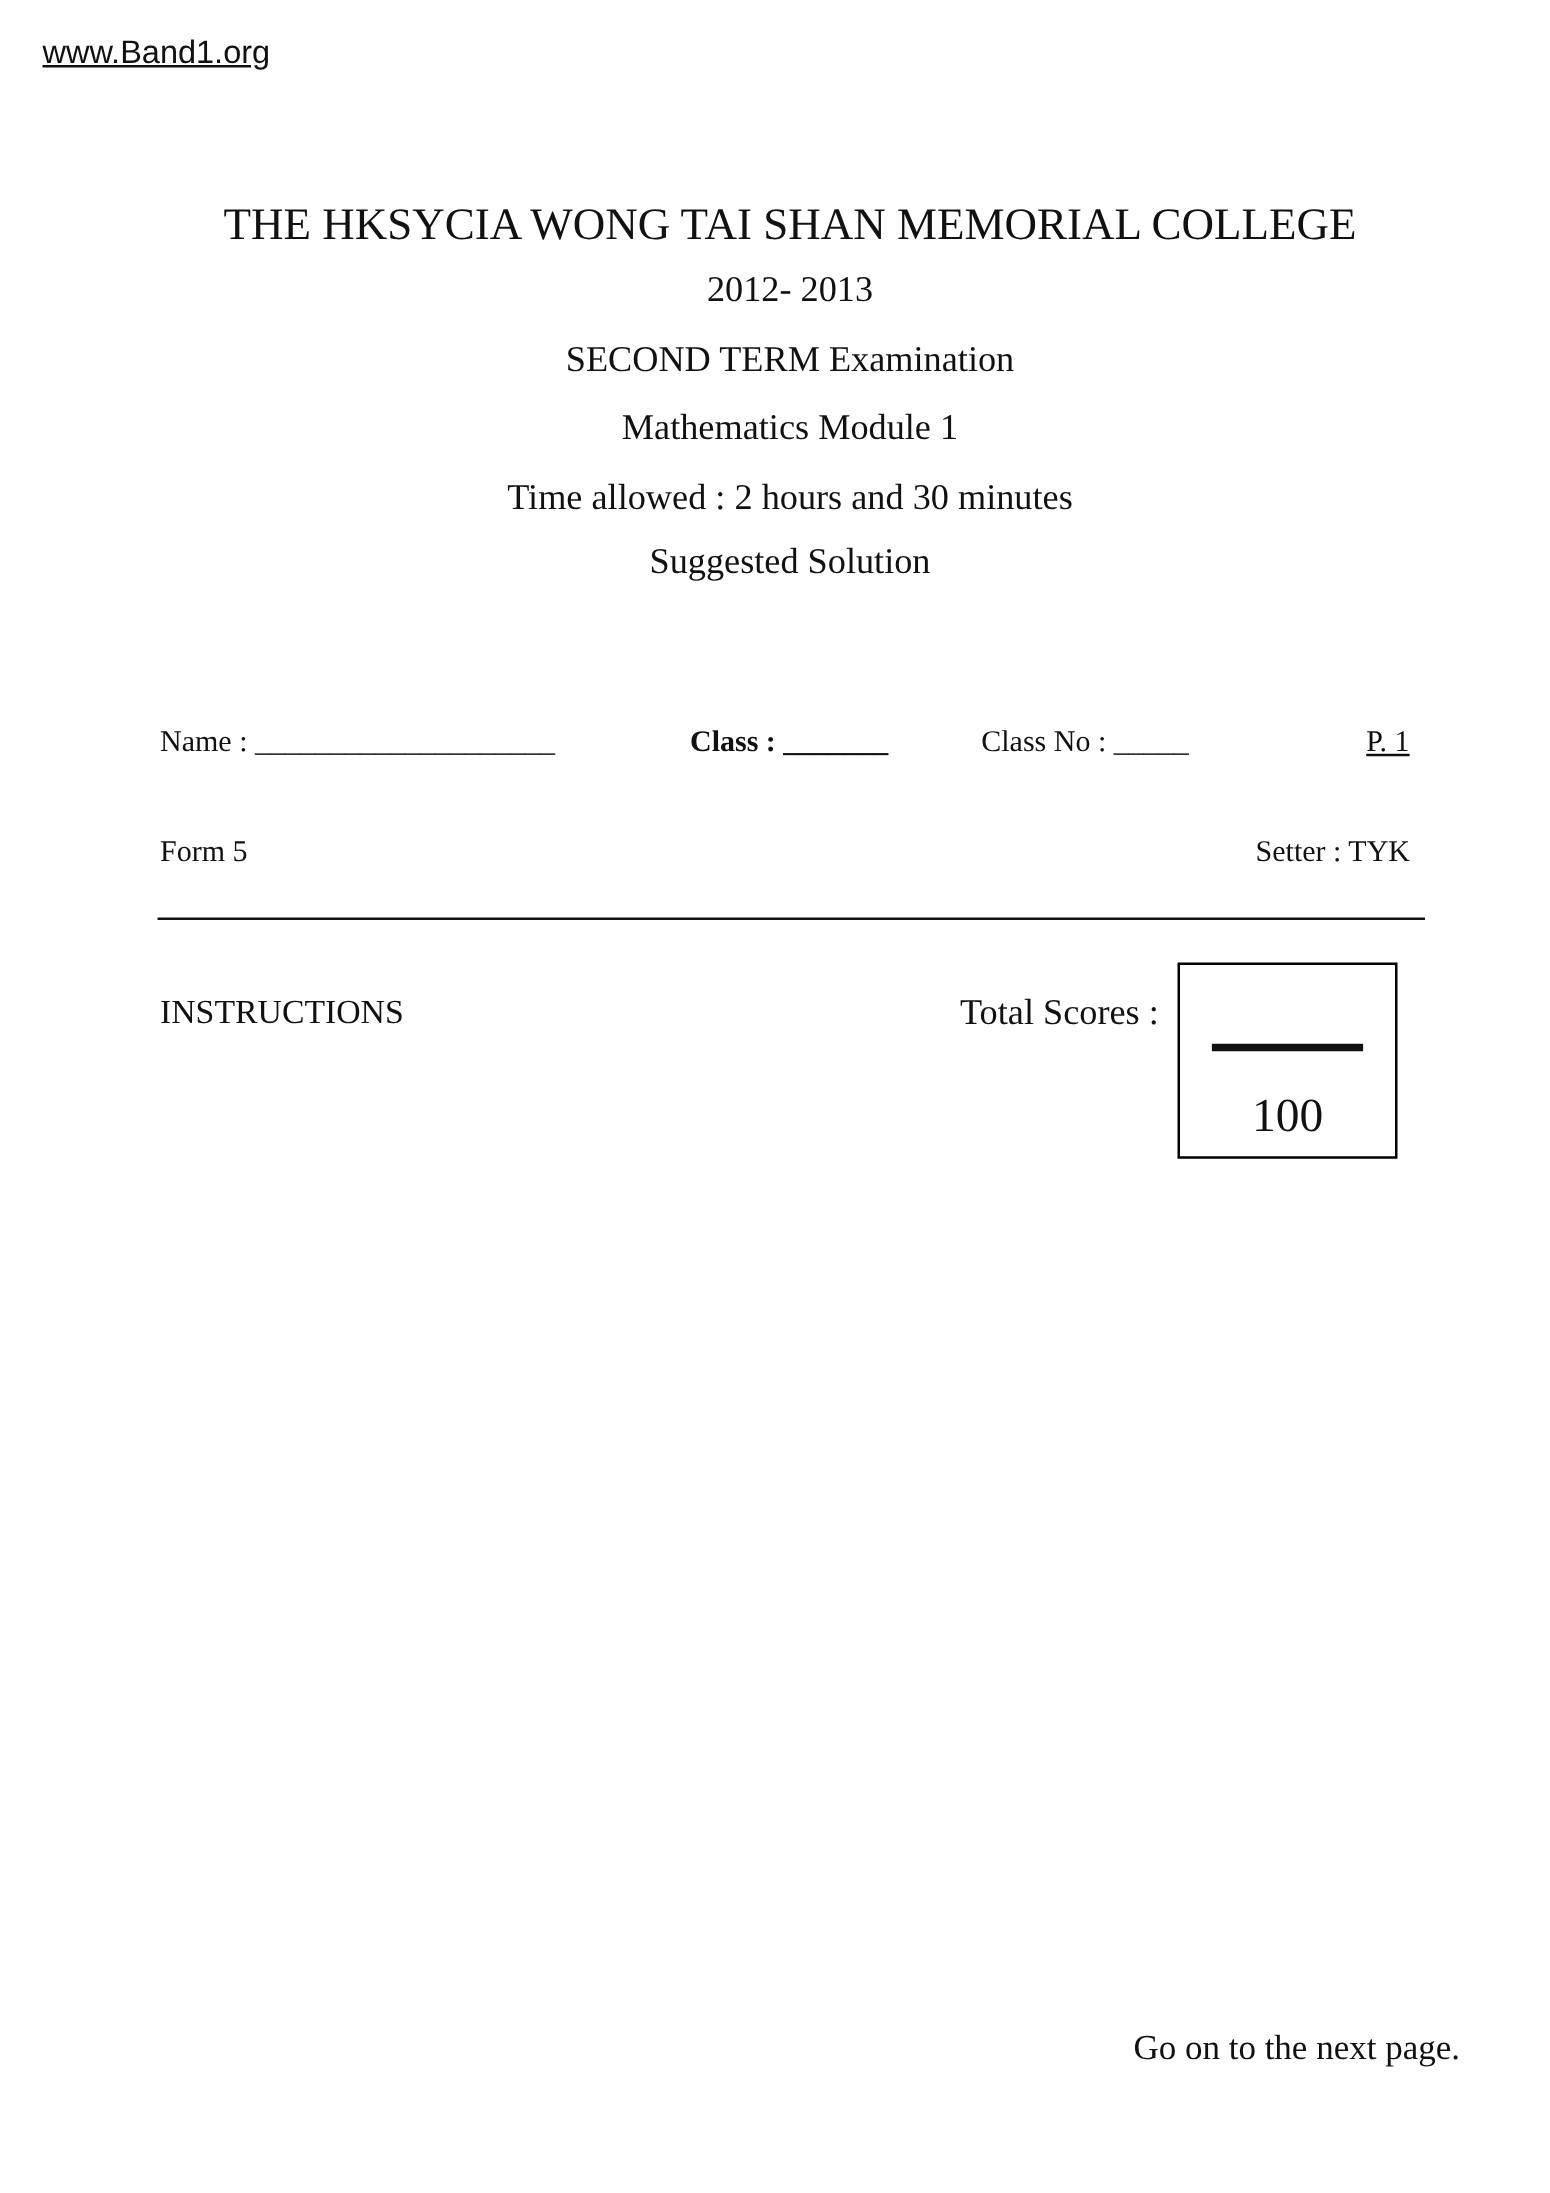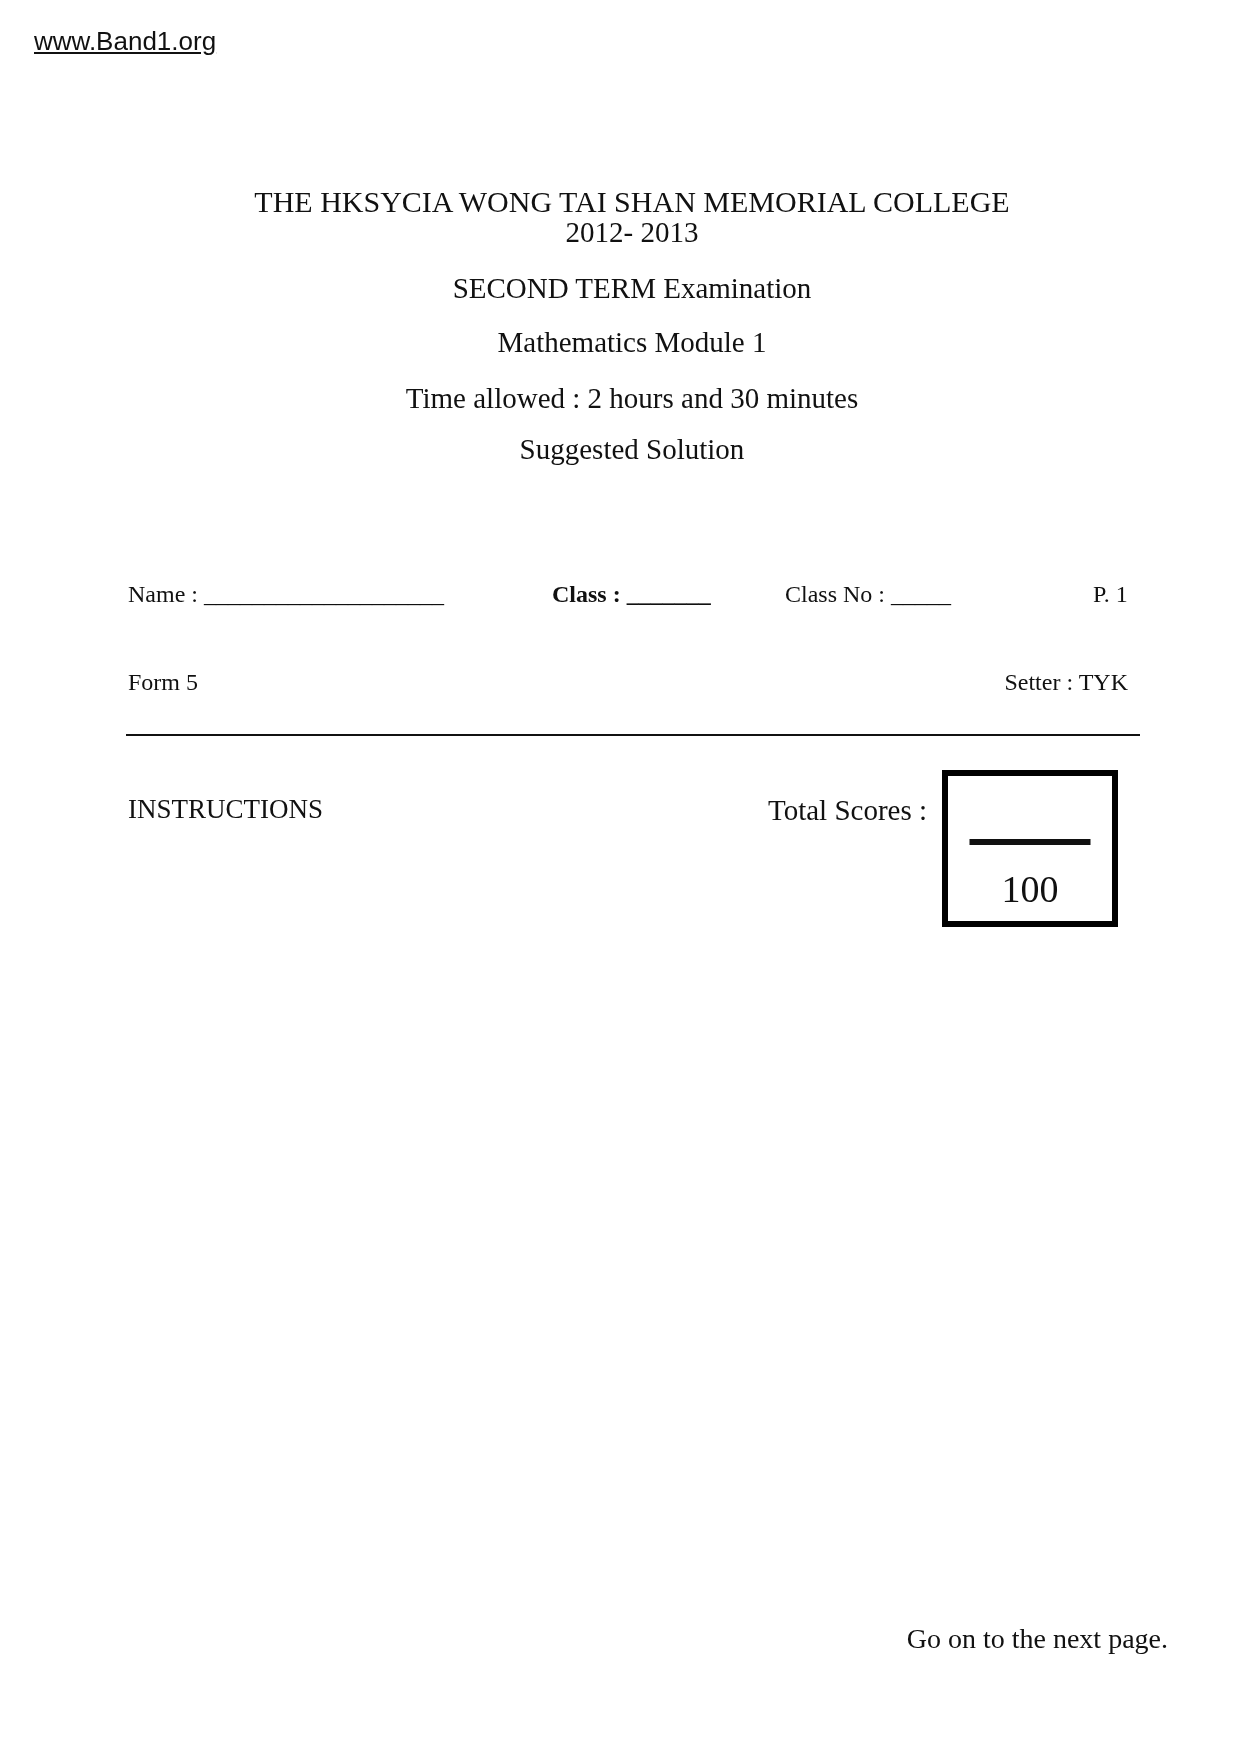--- a/index.html
+++ b/index.html
@@ -24,51 +24,51 @@
     font-size: 26px;
     text-decoration: underline;
   }
   .header-line {
     left: 24px;
     width: 1216px;
     text-align: center;
     font-size: 29px;
     white-space: nowrap;
   }
-  .header-line.school { top: 158px; font-size: 30px; margin-top: 26px; }
+  .header-line.school { top: 158px; font-size: 36px; }
   .line-year     { top: 215px; }
   .line-exam     { top: 271px; }
   .line-subject  { top: 325px; }
   .line-time     { top: 381px; }
   .line-solution { top: 432px; }
   .row-text {
     font-size: 24px;
     white-space: nowrap;
   }
   .name-group    { left: 128px;  top: 580px; }
   .class-group   { left: 552px;  top: 580px; font-weight: bold; }
   .classno-group { left: 785px;  top: 580px; }
-  .pageno        { left: 1093px; top: 580px; }
+  .pageno        { left: 1093px; top: 580px; text-decoration: underline; }
   .form-label    { left: 128px;  top: 668px; }
   .setter-label  { right: 112px; top: 668px; }
   .divider {
     left: 126px;
     top: 734px;
     width: 1014px;
     height: 0;
     border-top: 2px solid #111111;
   }
   .instructions-heading { left: 128px; top: 793px; font-size: 27px; }
   .total-scores-label   { left: 768px; top: 793px; font-size: 29px; }
   .score-box {
     left: 942px;
     top: 770px;
     width: 176px;
     height: 157px;
-    border: 6px solid #000000;
+    border: 2px solid #000000;
     box-sizing: border-box;
   }
   .score-bar {
     position: absolute;
     left: 50%;
     transform: translateX(-50%);
     top: 63px;
     width: 121px;
     height: 6px;
     background: #111111;

